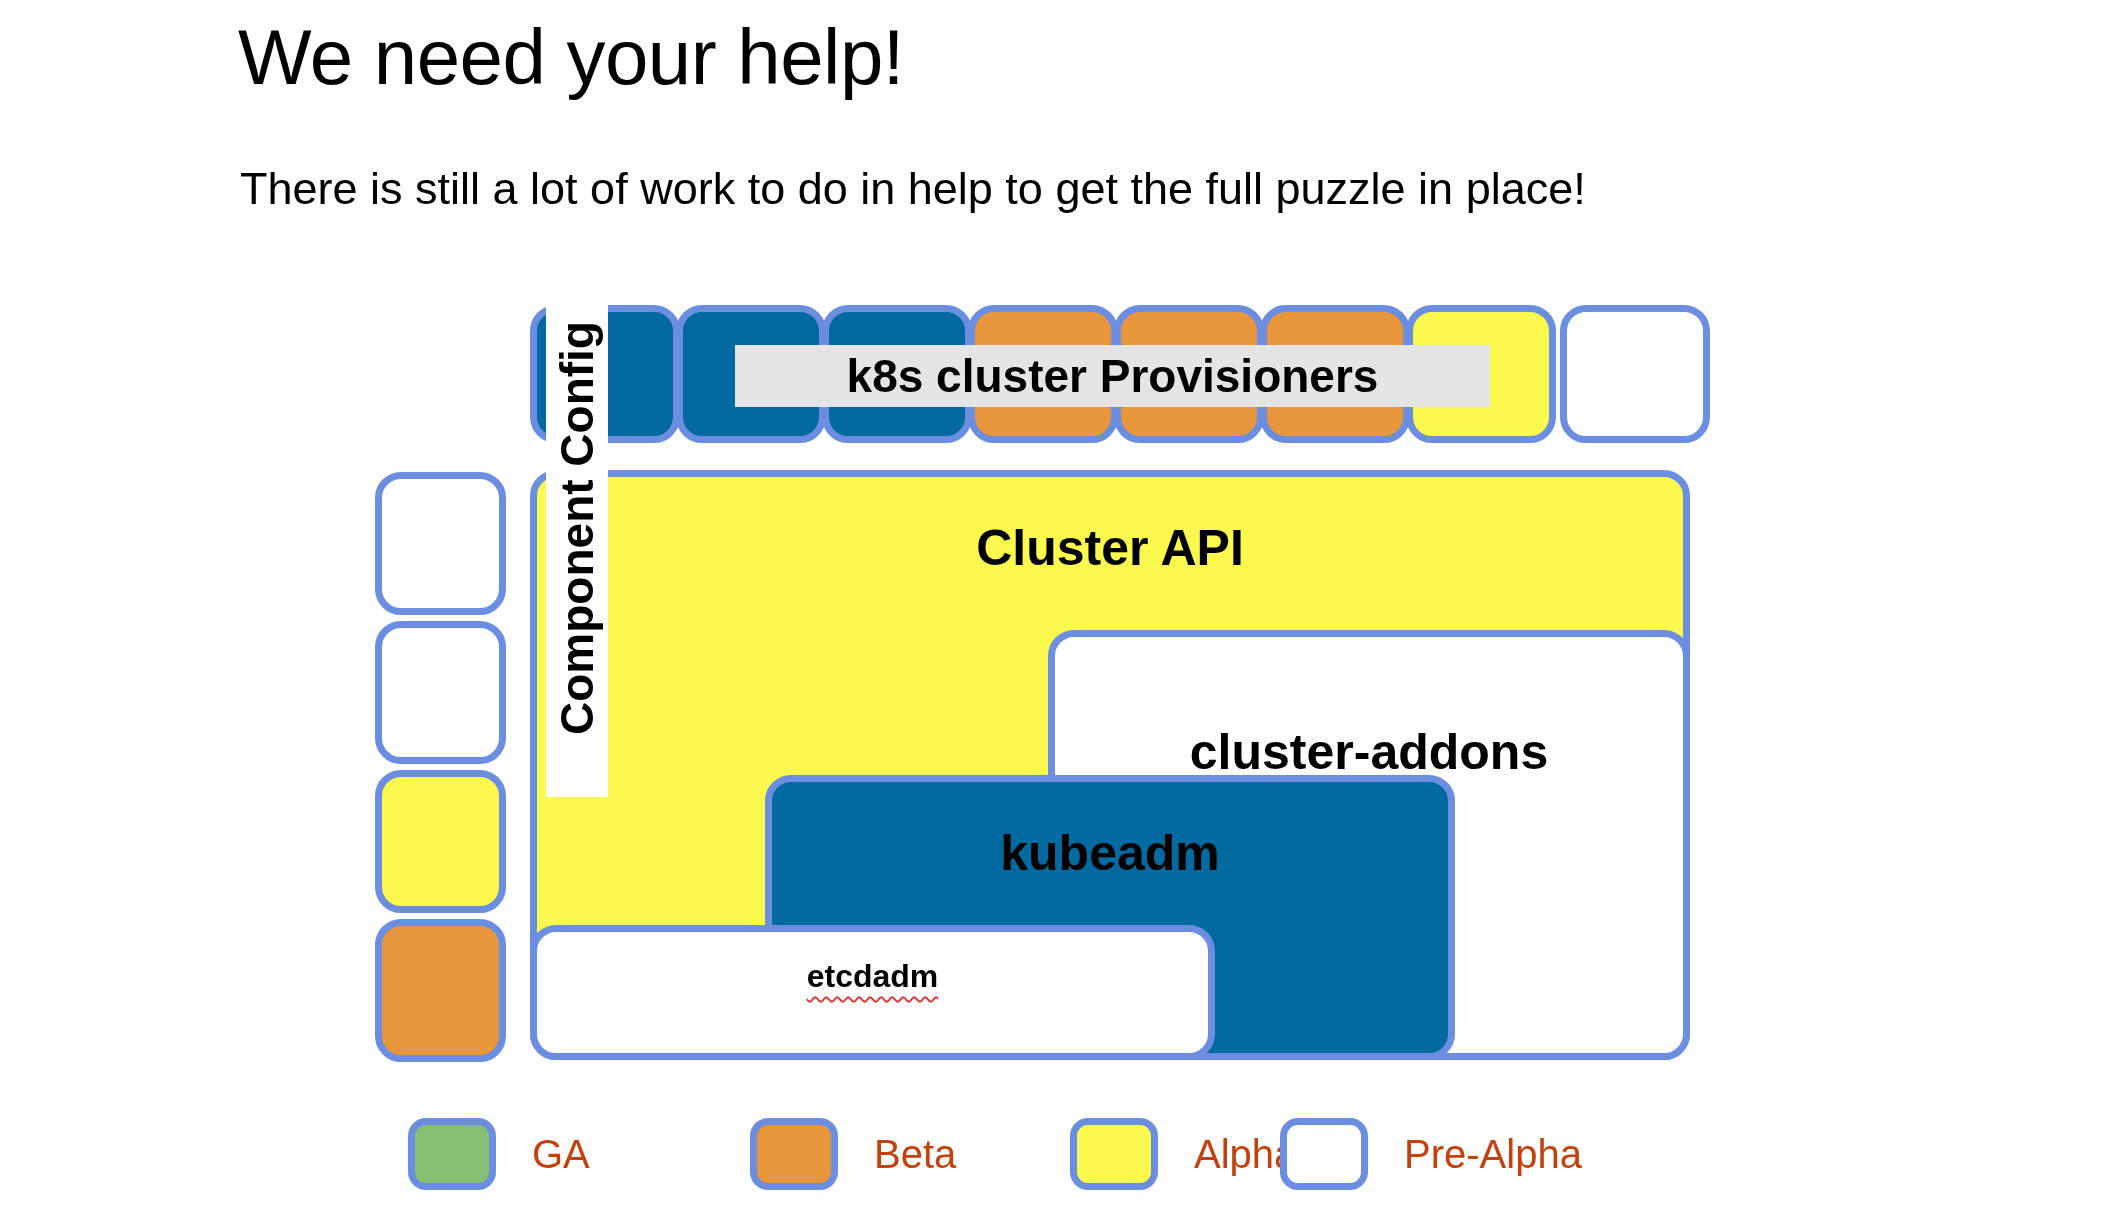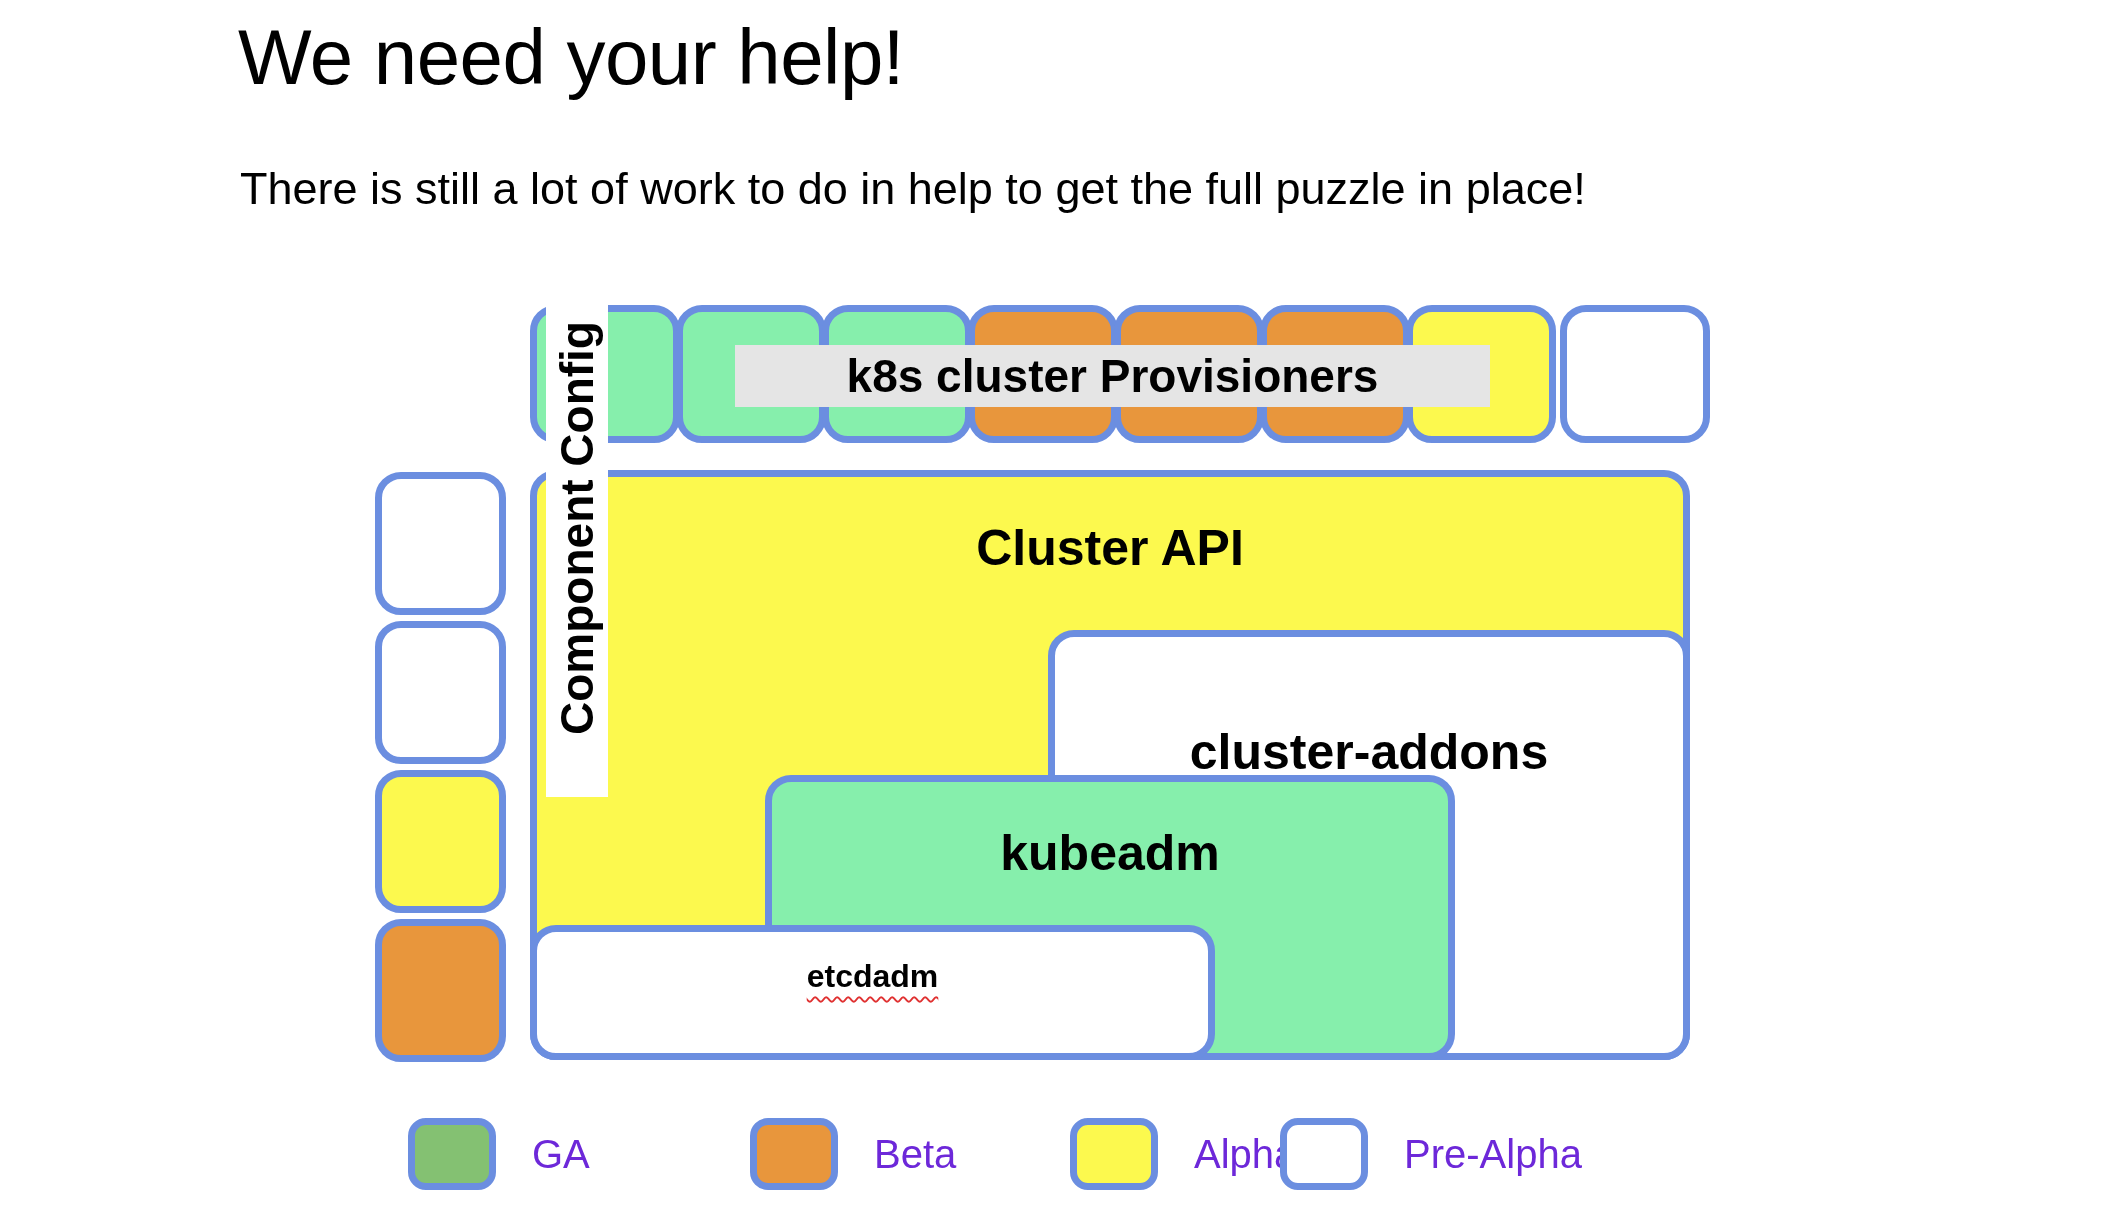--- a/index.html
+++ b/index.html
@@ -42,21 +42,21 @@
   }
 
   
   .box {
     position: absolute;
     border: 7px solid #6b8ee0;
     border-radius: 26px;
     background: #ffffff;
   }
 
-  .box.ga      { background: #86efac; }
+  .box.ga      { background: #0369a1; }
   .box.beta    { background: #e8963c; }
   .box.alpha   { background: #fcf94e; }
   .box.prealpha{ background: #ffffff; }
 
   .box-label {
     position: absolute;
     left: 0;
     right: 0;
     text-align: center;
     font-weight: bold;
@@ -154,21 +154,21 @@
     flex: 0 0 auto;
   }
   .legend-swatch.ga       { background: #84c172; }
   .legend-swatch.beta     { background: #e8963c; }
   .legend-swatch.alpha    { background: #fcf94e; }
   .legend-swatch.prealpha { background: #ffffff; }
 
   .legend-text {
     margin-left: 36px;
     font-size: 40px;
-    color: #6d28d9;
+    color: #c2410c;
     white-space: nowrap;
     text-align: right;
   }
 </style>
 </head>
 <body>
 
 <div id="slide">
 
   <div class="slide-title">We need your help!</div>

